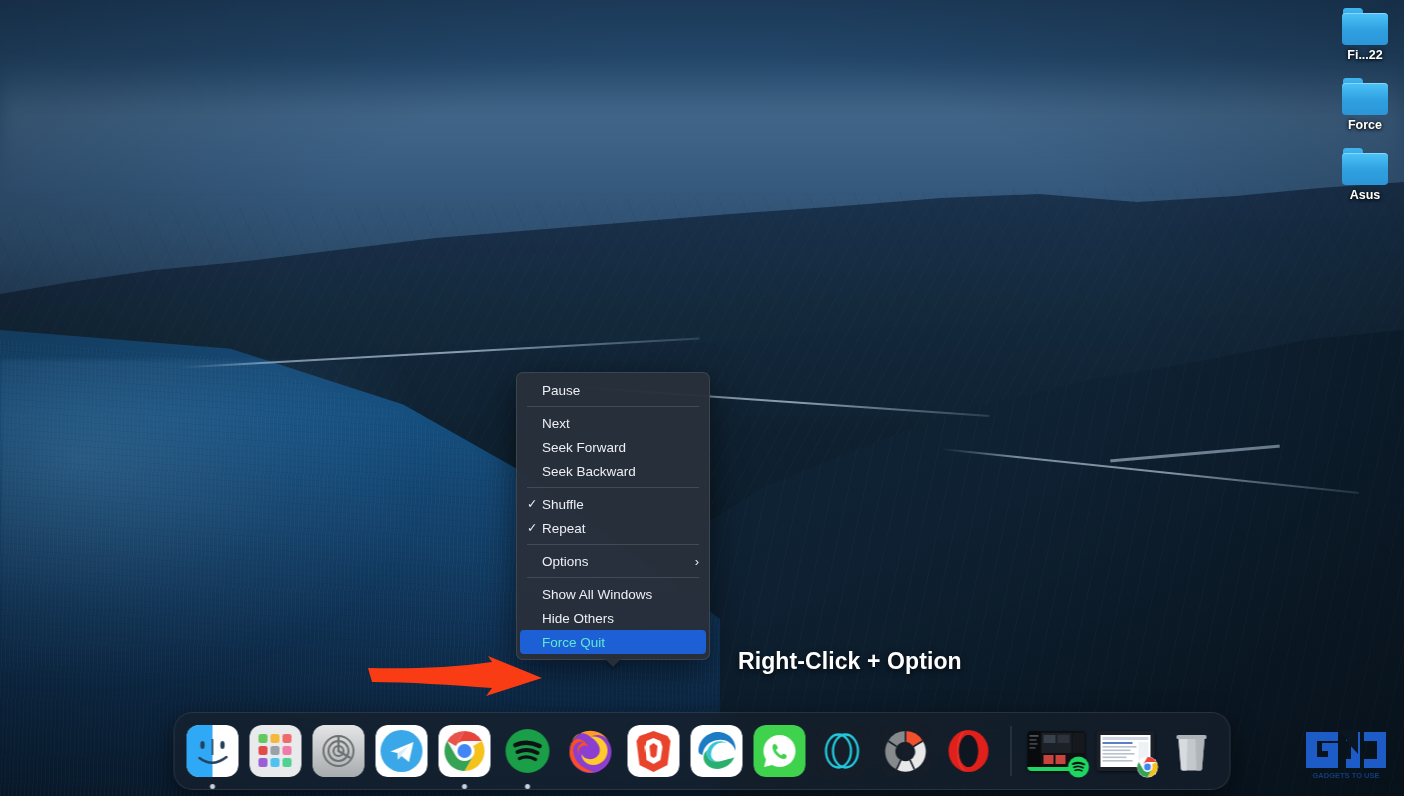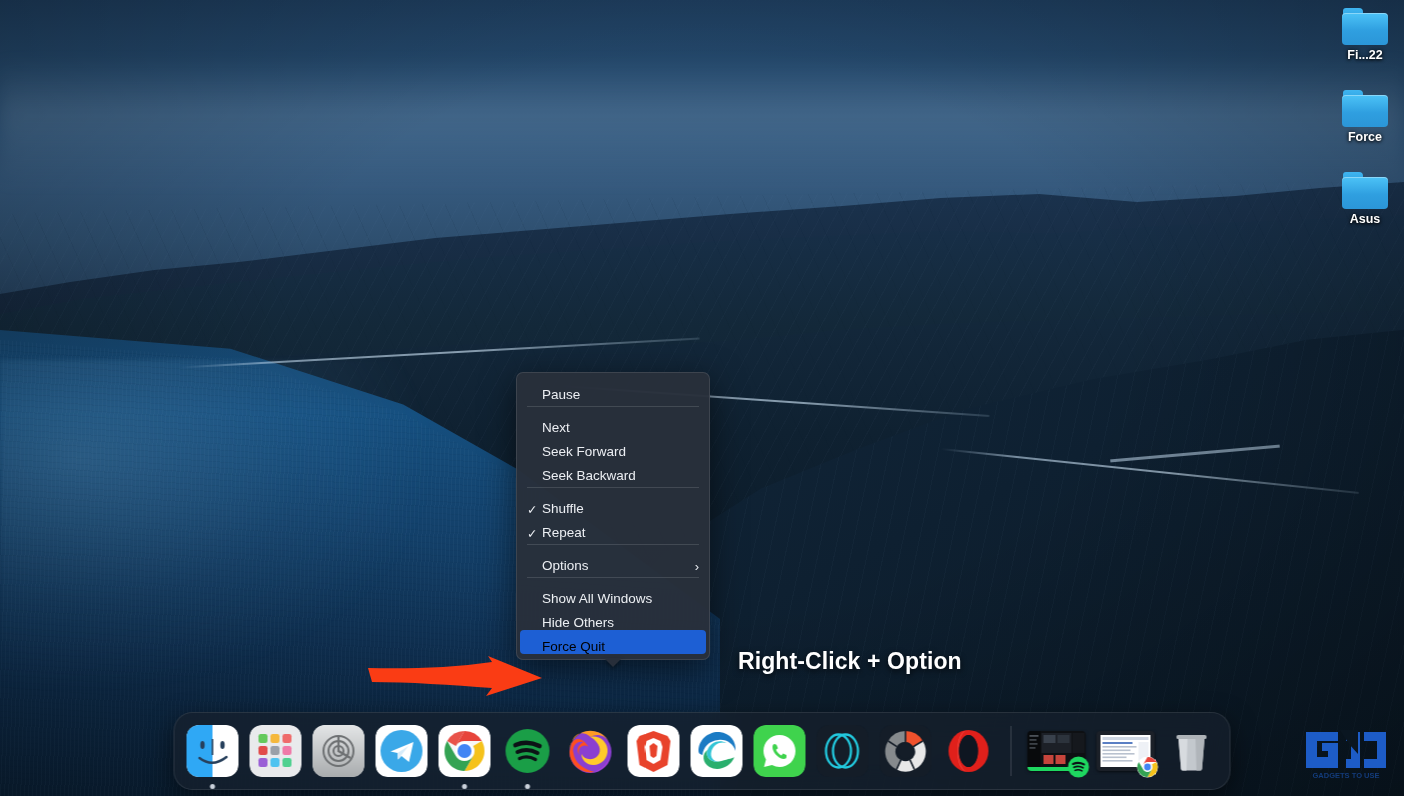--- a/index.html
+++ b/index.html
@@ -114,21 +114,21 @@
     position:absolute; inset:0;
     background:radial-gradient(ellipse at 50% 42%, rgba(0,0,0,0) 42%, rgba(0,0,0,0.30) 100%);
     pointer-events:none;
   }
 
   
   #desktop-icons {
     position:absolute; right:6px; top:8px;
     width:66px;
     display:flex; flex-direction:column; align-items:center;
-    gap:28px;
+    gap:16px;
   }
   .desktop-icon { width:66px; display:flex; flex-direction:column; align-items:center; cursor:default; }
   .folder-glyph { width:46px; height:37px; position:relative; }
   .folder-glyph .tab {
     position:absolute; left:1px; top:0; width:20px; height:8px;
     background:linear-gradient(to bottom, #3fb5f0, #32a6e4);
     border-radius:3px 4px 0 0;
   }
   .folder-glyph .body {
     position:absolute; left:0; top:5px; width:46px; height:32px;
@@ -149,39 +149,39 @@
     background:rgba(40,48,59,0.97);
     border:1px solid rgba(255,255,255,0.10);
     border-radius:7px;
     box-shadow:0 10px 34px rgba(0,0,0,0.55);
     padding:5px 0 5px 0;
     z-index:40;
   }
   .menu-item {
     position:relative;
     height:24px;
-    display:flex; align-items:flex-end;
+    display:flex; align-items:center;
     padding:0 10px 0 10px;
     color:#eceff3;
     font-size:13.5px;
     white-space:nowrap;
   }
   .menu-item .check {
     width:15px; flex:0 0 15px;
     font-size:12.5px; color:#eceff3;
     line-height:1;
   }
   .menu-item .mtext { flex:1 1 auto; }
   .menu-item .chev {
     font-size:13px; color:#e6eaef; line-height:1;
     margin-left:6px;
   }
   .menu-item.highlighted {
     background:#1d5fd4;
-    color:#000000;
+    color:#5eead4;
     margin:0 3px;
     border-radius:4px;
     padding-left:7px;
     padding-right:7px;
   }
   .menu-sep {
     height:1px; margin:4px 10px;
     background:rgba(255,255,255,0.13);
   }
   .menu-tail {

